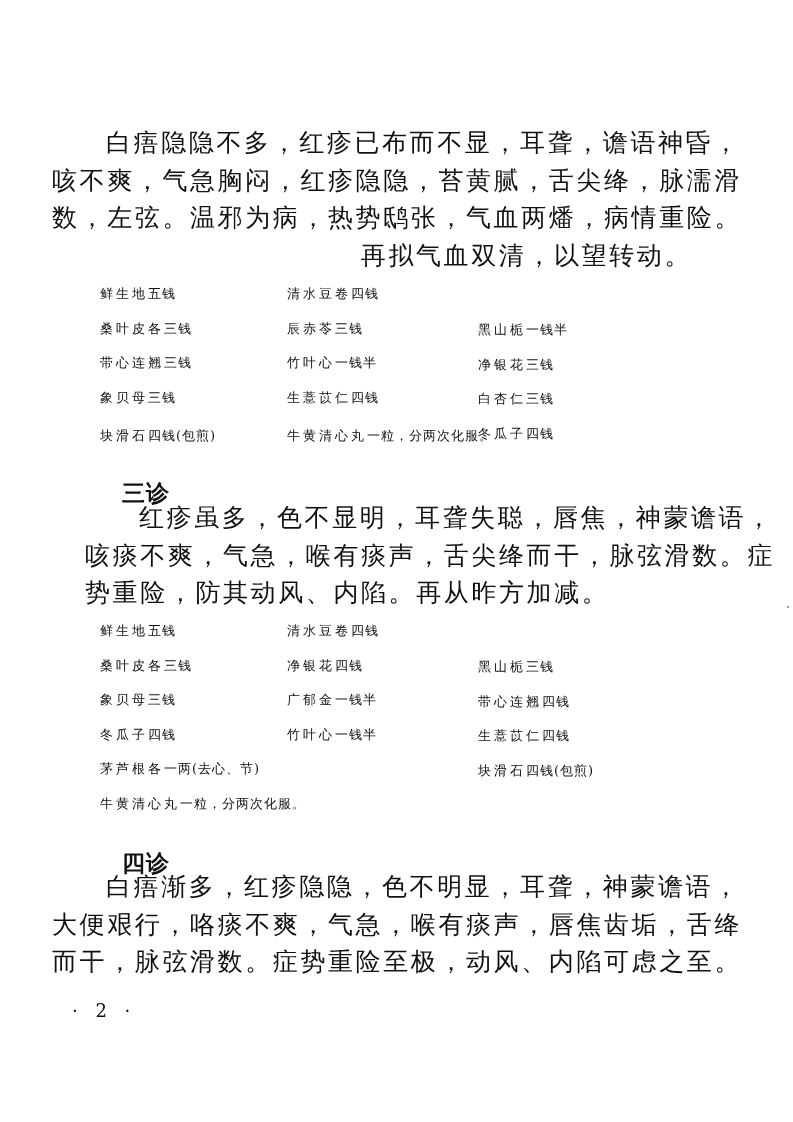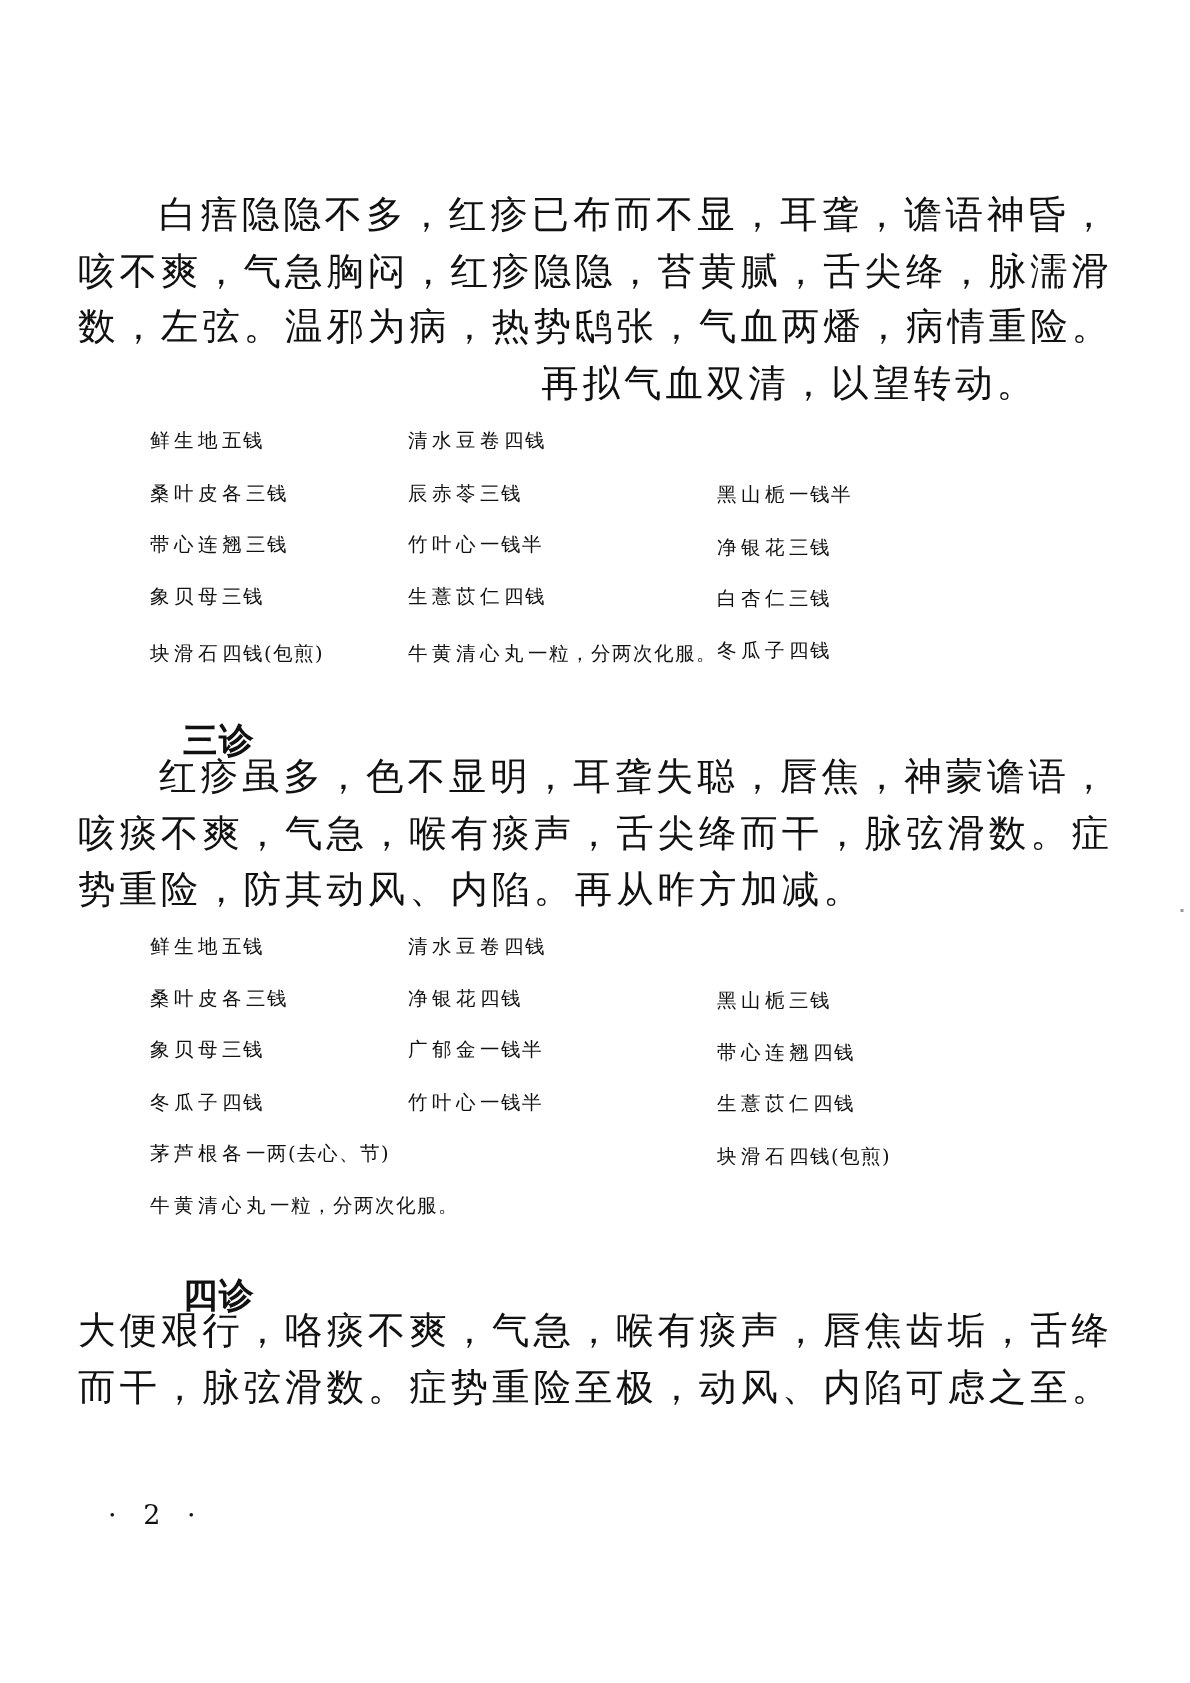--- a/index.html
+++ b/index.html
@@ -50,21 +50,21 @@
       position: relative;
       height: 34.5px;
       white-space: nowrap;
     }
     .rx-item {
       position: absolute;
       top: 0;
       white-space: nowrap;
     }
     .rx-item.c0 { left: 0; }
-    .rx-item.c1 { left: 172px; }
+    .rx-item.c1 { left: 187px; }
     .rx-item.c2 { left: 378px; margin-top: 36px; }
     .herb {
       font-size: 13px;
       letter-spacing: 3px;
       font-family: Liberation Mono, monospace;
     }
     .dose {
       font-size: 13px;
       letter-spacing: 1px;
       font-family: "DejaVu Serif", "Liberation Serif", serif;
@@ -116,21 +116,21 @@
     <span class="rx-item c2"><span class="herb">冬瓜子</span><span class="dose">四钱</span></span>
   </div>
   <div class="rx-row" style="margin-top:4px;">
     <span class="rx-item c0"><span class="herb">块滑石</span><span class="dose">四钱(包煎)</span></span>
     <span class="rx-item c1"><span class="herb">牛黄清心丸</span><span class="dose">一粒，分两次化服。</span></span>
   </div>
 </div>
 
 <h3 class="heading" style="top:462px;">三诊</h3>
 
-<div class="para" style="top:499px;">
+<div class="para" style="top:499px;margin-left:33px;">
   <span class="line indent">红疹虽多，色不显明，耳聋失聪，唇焦，神蒙谵语，</span>
   <span class="line">咳痰不爽，气急，喉有痰声，舌尖绛而干，脉弦滑数。症</span>
   <span class="line">势重险，防其动风、内陷。再从昨方加减。</span>
 </div>
 
 <div class="rx" style="top:620px;">
   <div class="rx-row">
     <span class="rx-item c0"><span class="herb">鲜生地</span><span class="dose">五钱</span></span>
     <span class="rx-item c1"><span class="herb">清水豆卷</span><span class="dose">四钱</span></span>
     <span class="rx-item c2"><span class="herb">黑山栀</span><span class="dose">三钱</span></span>
@@ -154,19 +154,20 @@
     <span class="rx-item c0"><span class="herb">茅芦根各</span><span class="dose">一两(去心、节)</span></span>
   </div>
   <div class="rx-row">
     <span class="rx-item c0"><span class="herb">牛黄清心丸</span><span class="dose">一粒，分两次化服。</span></span>
   </div>
 </div>
 
 <h3 class="heading" style="top:832px;">四诊</h3>
 
 <div class="para" style="top:868px;">
+  <span class="line indent">白痦渐多，红疹隐隐，色不明显，耳聋，神蒙谵语，</span>
   <span class="line">大便艰行，咯痰不爽，气急，喉有痰声，唇焦齿垢，舌绛</span>
   <span class="line">而干，脉弦滑数。症势重险至极，动风、内陷可虑之至。</span>
 </div>
 
 <div class="page-number">· 2 ·</div>
 
 <div class="artifact" style="left:787px; top:606px;"></div>
 
 </body></html>

